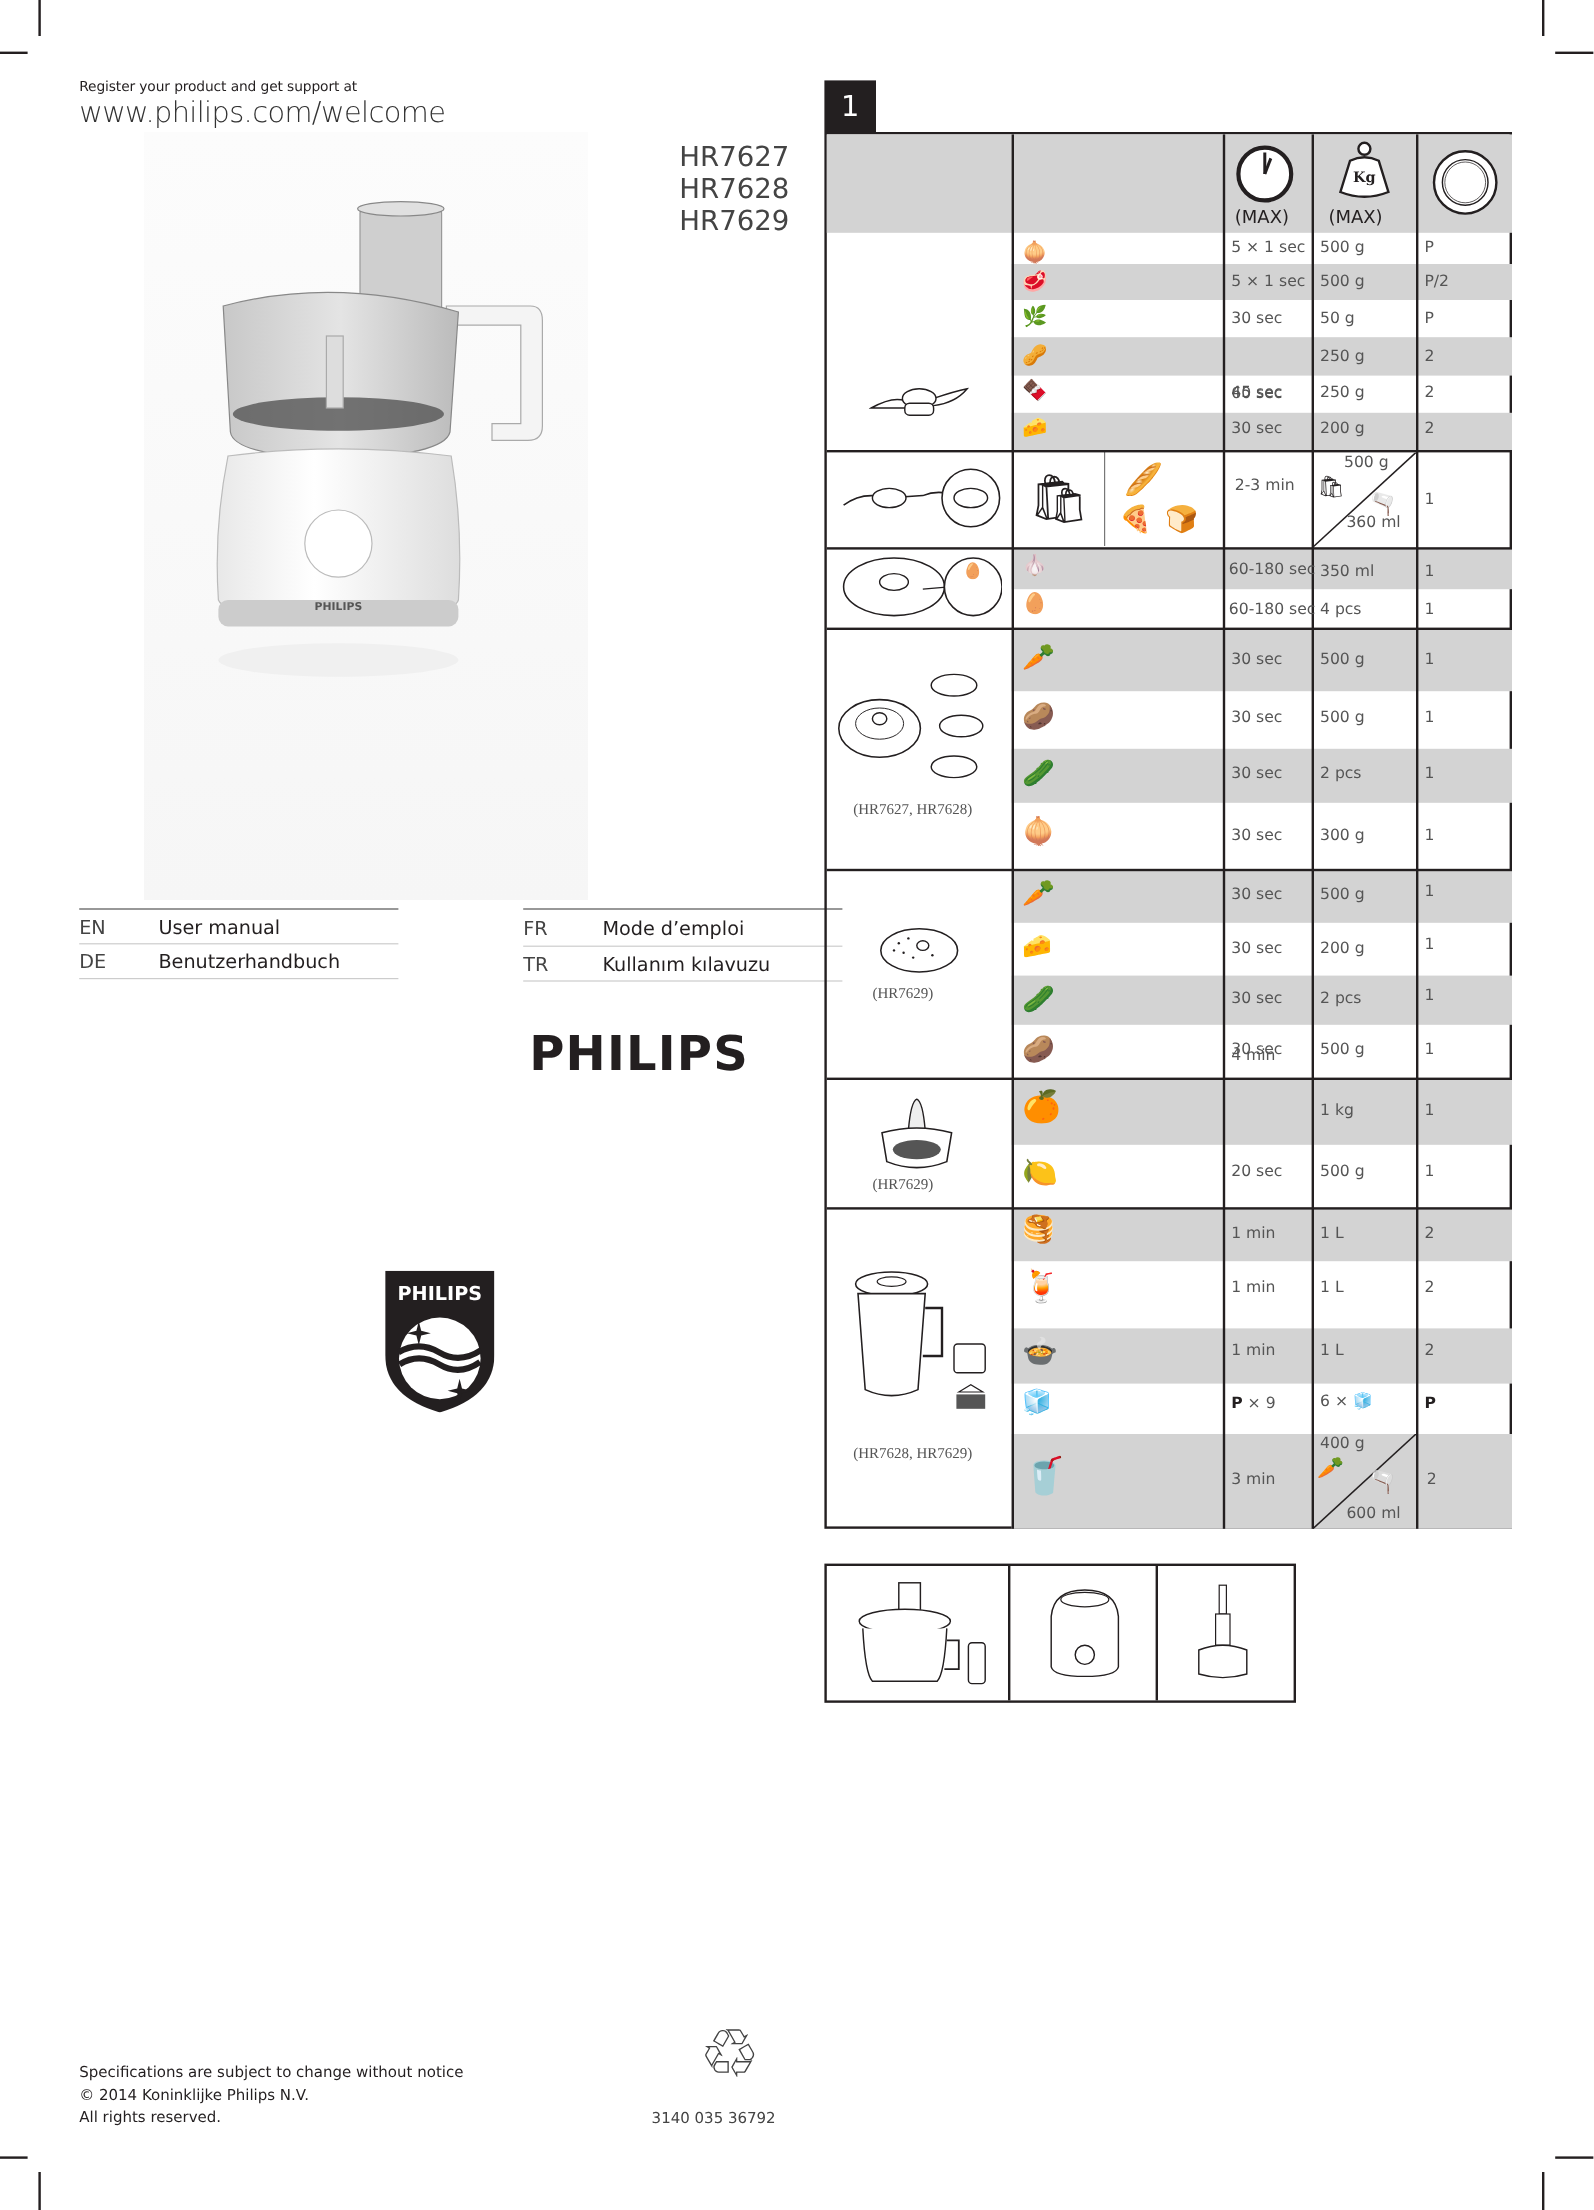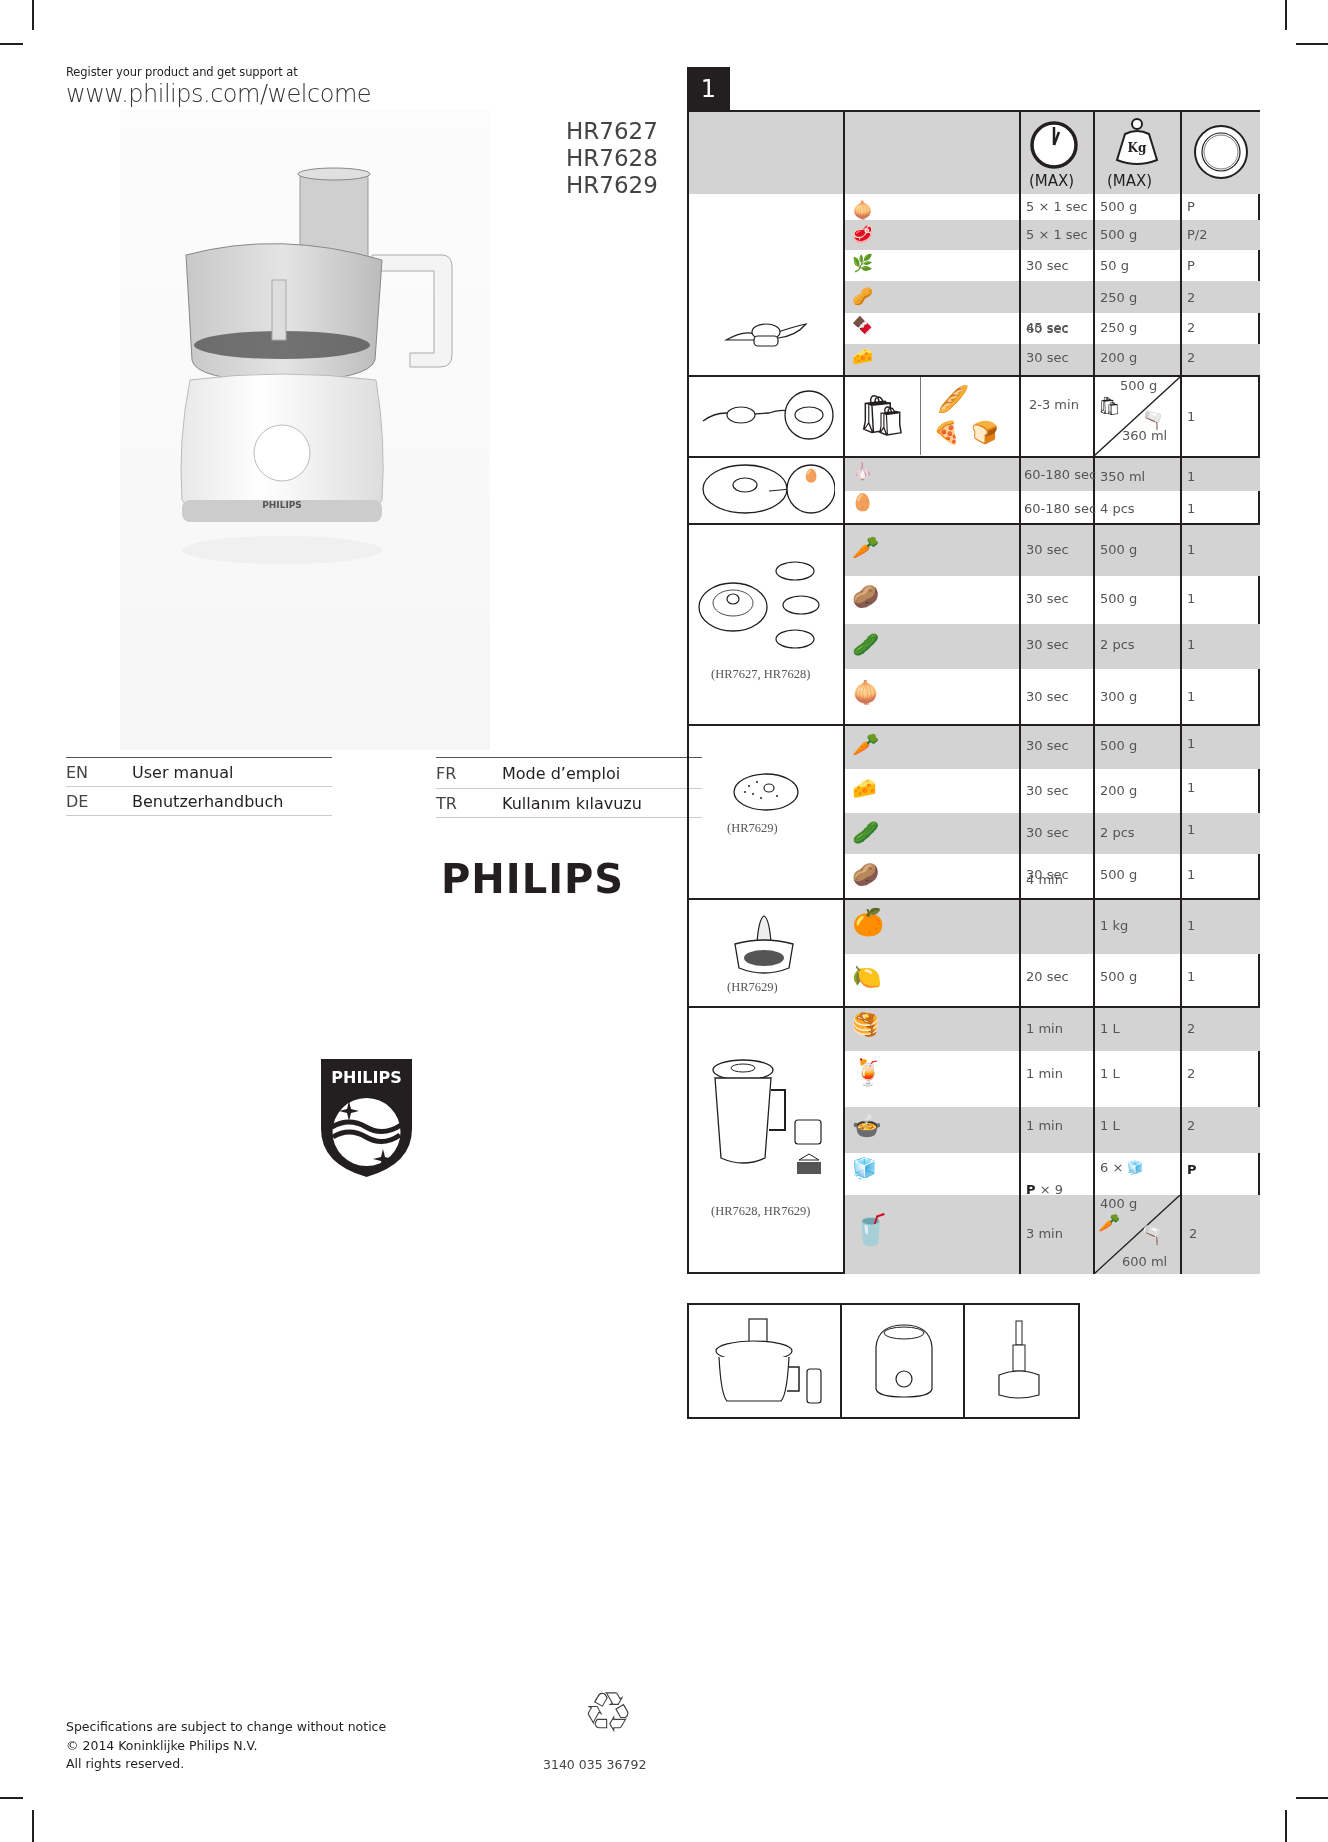--- a/index.html
+++ b/index.html
@@ -340,21 +340,21 @@
   <div class="icon" style="left:163px;top:1100px;font-size:30px;">🥤</div>
   <div class="val" style="left:337px;top:909px;">1 min</div>
   <div class="val" style="left:411px;top:909px;">1 L</div>
   <div class="val" style="left:498px;top:909px;">2</div>
   <div class="val" style="left:337px;top:954px;">1 min</div>
   <div class="val" style="left:411px;top:954px;">1 L</div>
   <div class="val" style="left:498px;top:954px;">2</div>
   <div class="val" style="left:337px;top:1006px;">1 min</div>
   <div class="val" style="left:411px;top:1006px;">1 L</div>
   <div class="val" style="left:498px;top:1006px;">2</div>
-  <div class="val" style="left:337px;top:1050px;margin-top:20px;">
+  <div class="val" style="left:337px;top:1050px;">
     <span class="bold">P</span><span> × 9</span>
   </div>
   <div class="val" style="left:411px;top:1048px;">
     <span>6 ×</span>
     <span style="font-size:13px;">🧊</span>
   </div>
   <div class="val bold" style="left:498px;top:1050px;">P</div>
   <div class="val" style="left:337px;top:1114px;">3 min</div>
   <div class="val" style="left:411px;top:1084px;">400 g</div>
   <div class="icon" style="left:409px;top:1100px;font-size:18px;">🥕</div>

